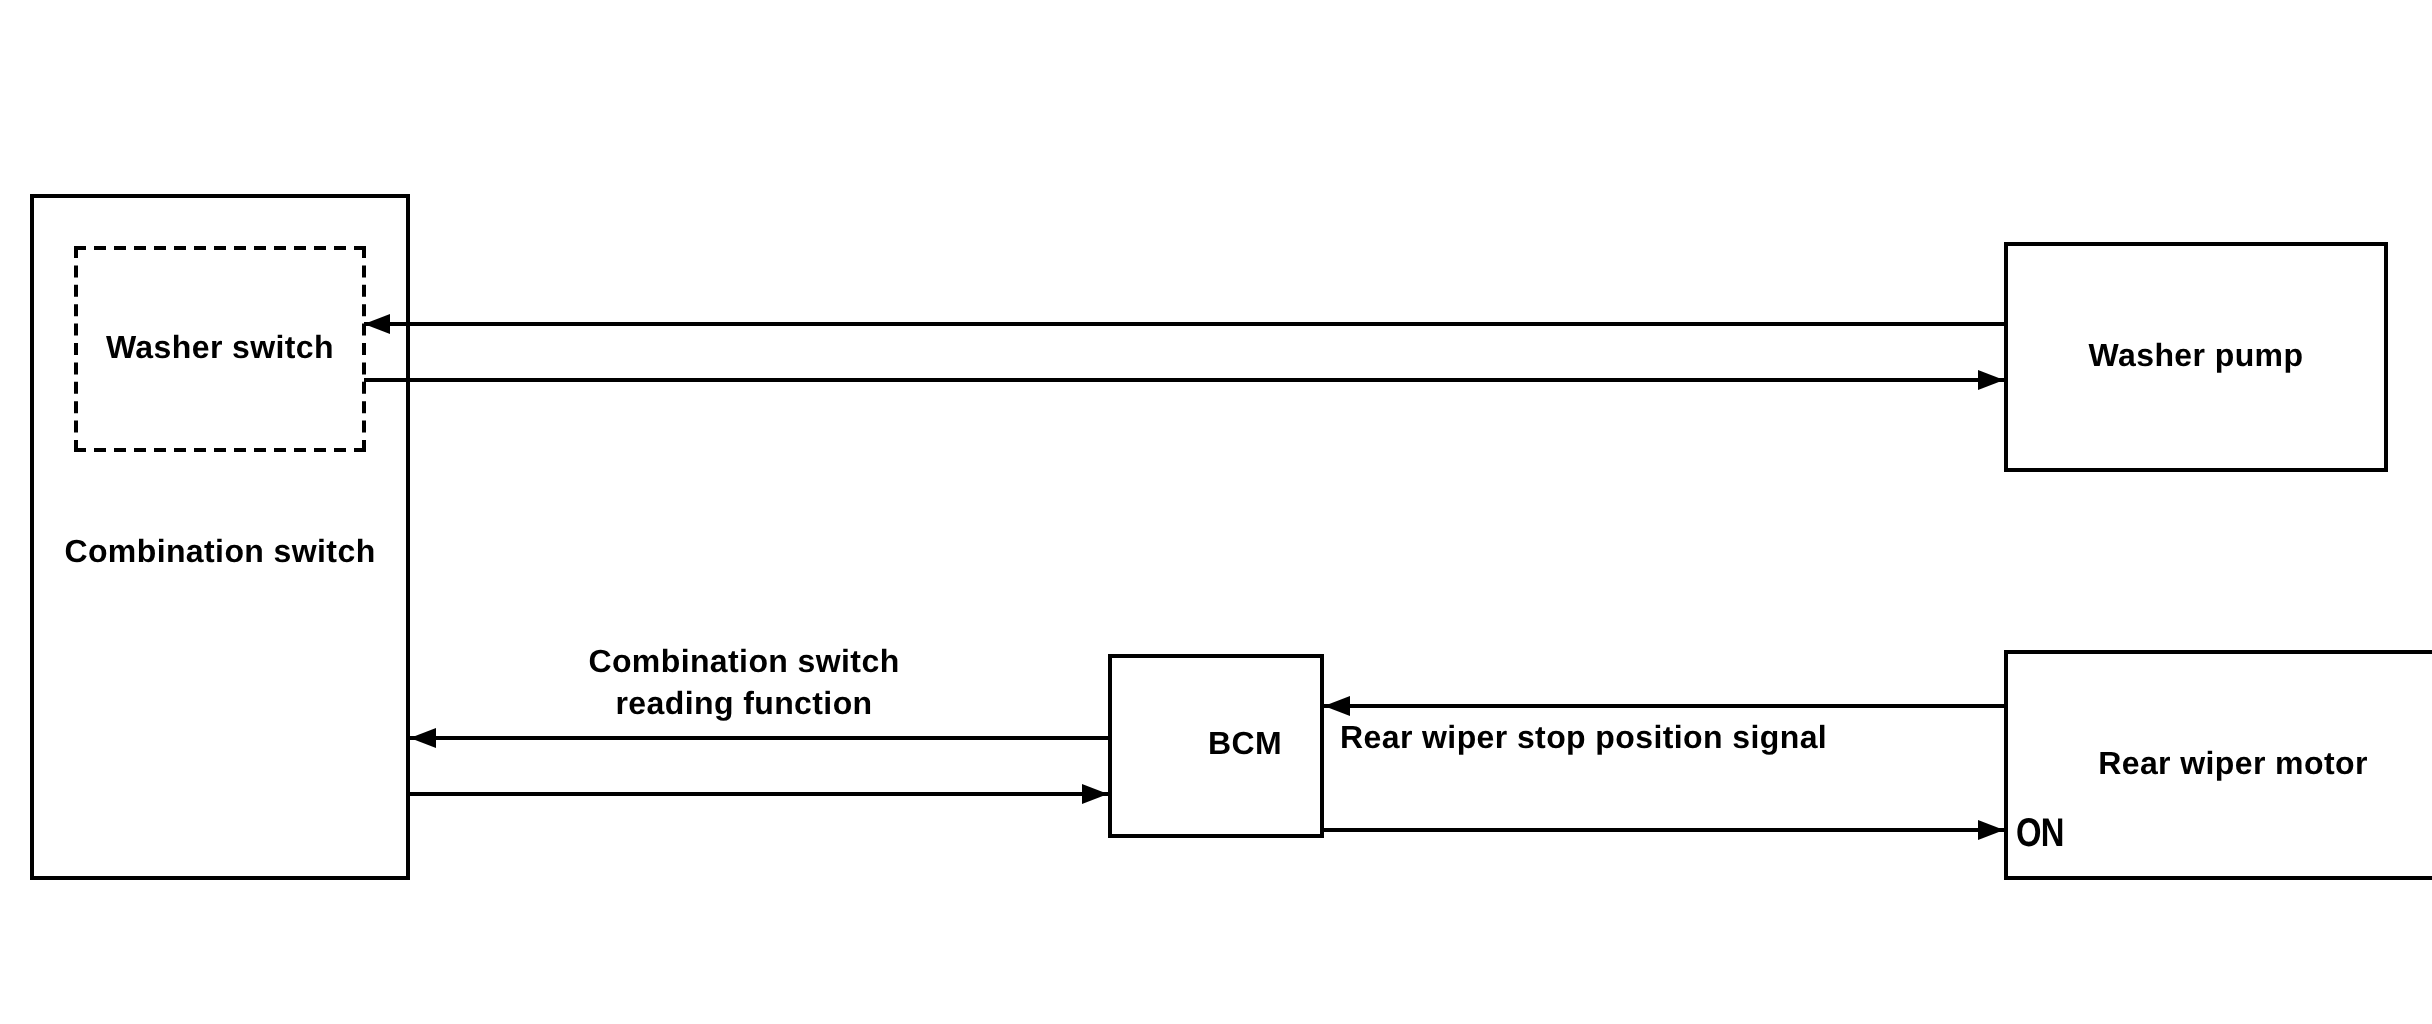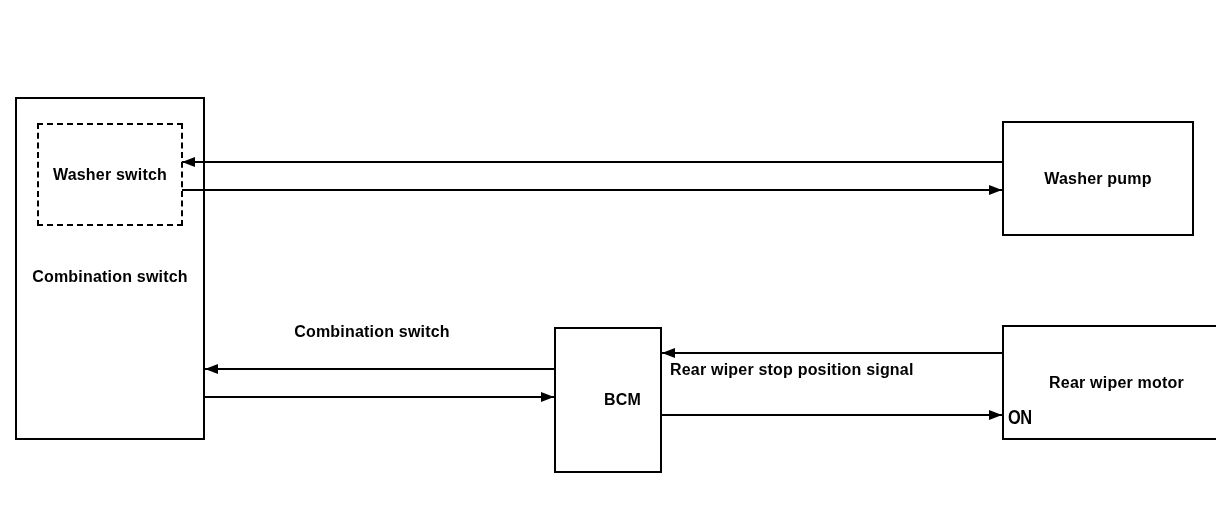--- a/index.html
+++ b/index.html
@@ -93,21 +93,21 @@
   </div>
 
   <div class="box dashed box-centered" style="left:37px; top:123px; width:146px; height:103px;">
     <span>Washer switch</span>
   </div>
 
   <div class="box box-centered" style="left:1002px; top:121px; width:192px; height:115px;">
     <span>Washer pump</span>
   </div>
 
-  <div class="box box-centered" style="left:554px; top:327px; width:108px; height:146px;padding-left:29px;">
+  <div class="box box-centered" style="left:554px; top:327px; width:108px; height:92px;padding-left:29px;">
     <span>BCM</span>
   </div>
 
   <div class="box box-centered" style="left:1002px; top:325px; width:229px; height:115px;">
     <span>Rear wiper motor</span>
     <span class="state-label">ON</span>
   </div>
 
   <div class="wire" style="left:182px; top:161px; width:820px;"></div>
   <div class="ah-left" style="left:182px; top:157px;"></div>
@@ -122,17 +122,18 @@
   <div class="ah-right" style="left:541px; top:392px;"></div>
 
   <div class="wire" style="left:662px; top:352px; width:340px;"></div>
   <div class="ah-left" style="left:662px; top:348px;"></div>
 
   <div class="wire" style="left:662px; top:414px; width:340px;"></div>
   <div class="ah-right" style="left:989px; top:410px;"></div>
 
   <div class="wire-label two-line" style="left:272px; top:321px; width:200px;">
     <div>Combination switch</div>
+    <div>reading function</div>
   </div>
 
   <div class="wire-label" style="left:670px; top:361px;text-align:center;">Rear wiper stop position signal</div>
 
 </div>
 
 </body></html>

